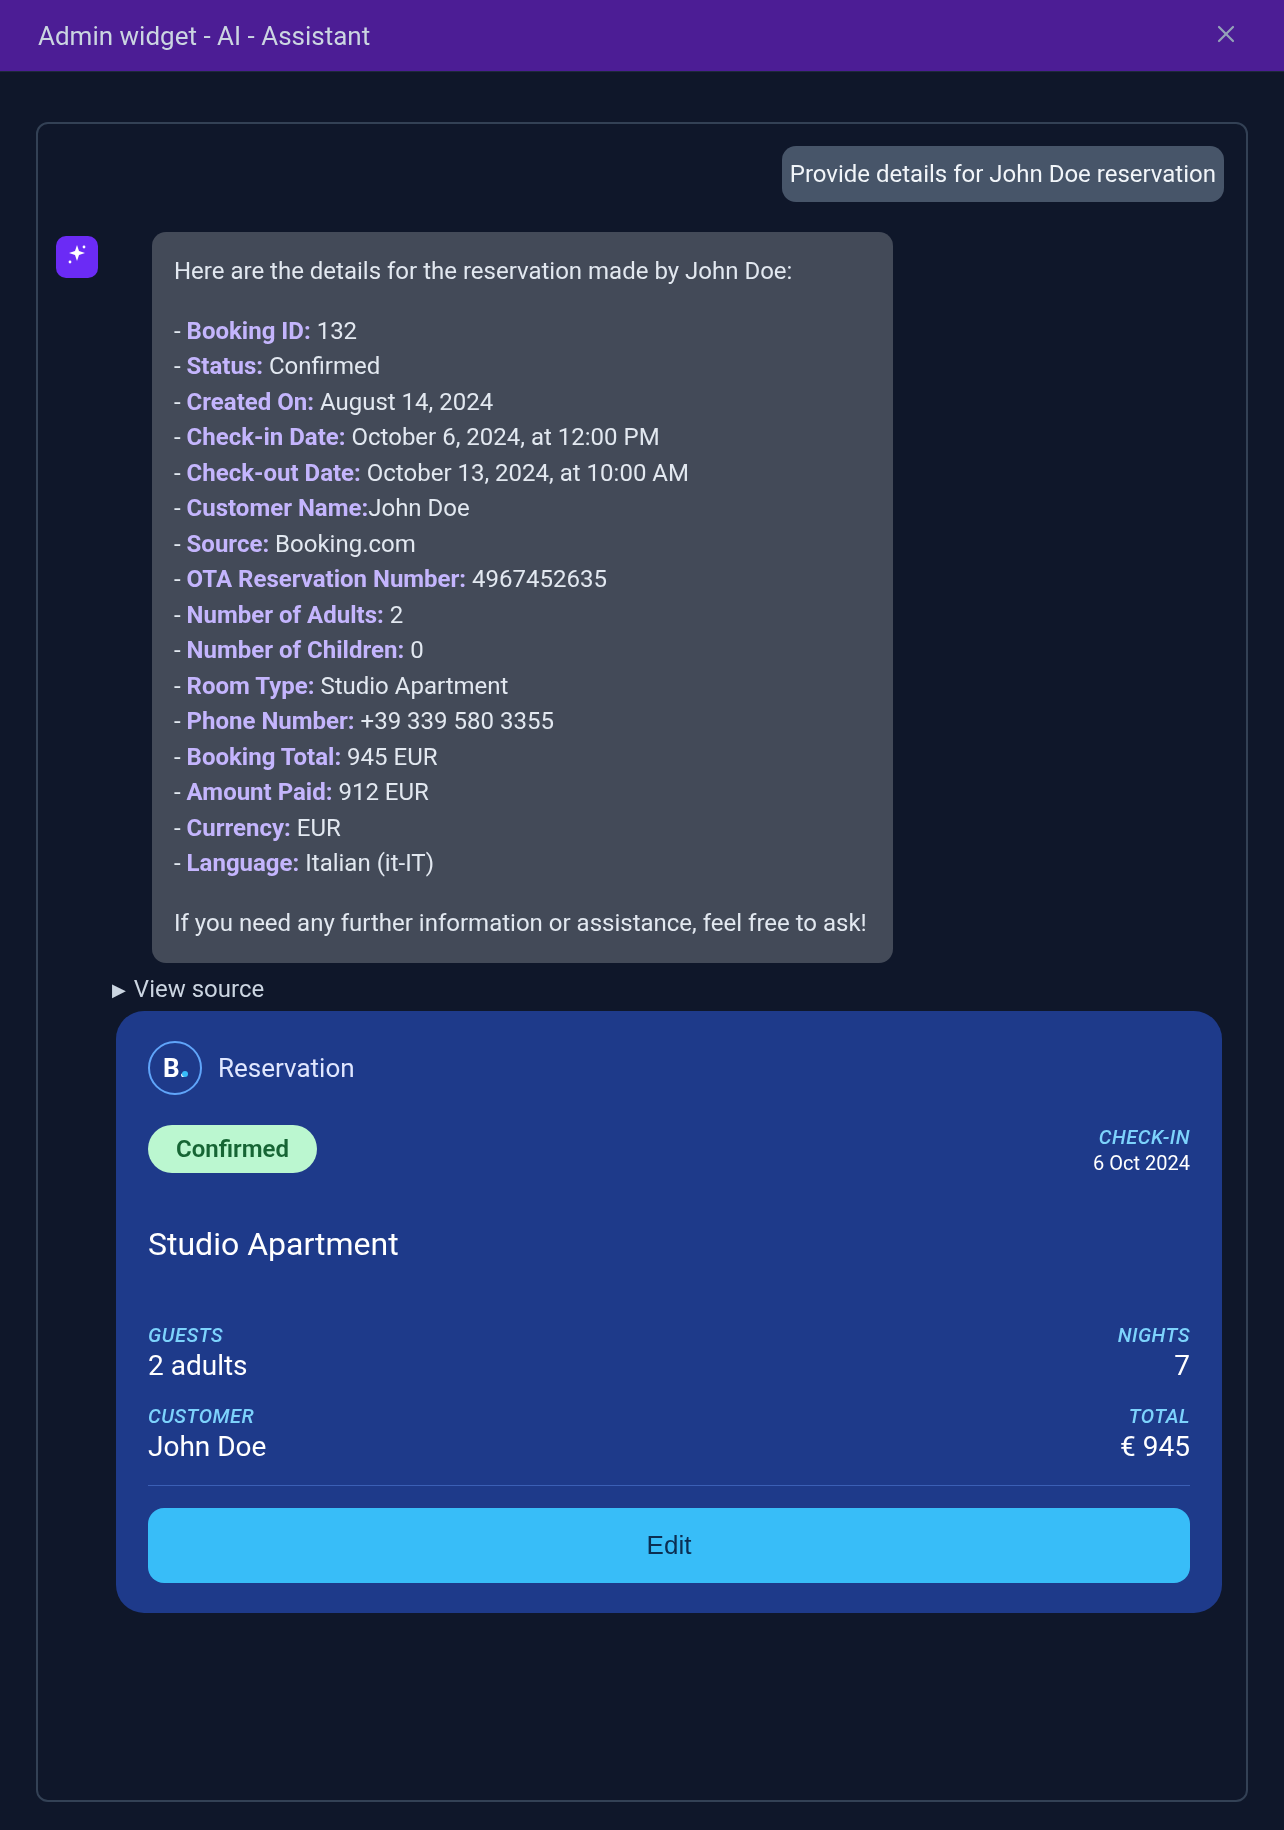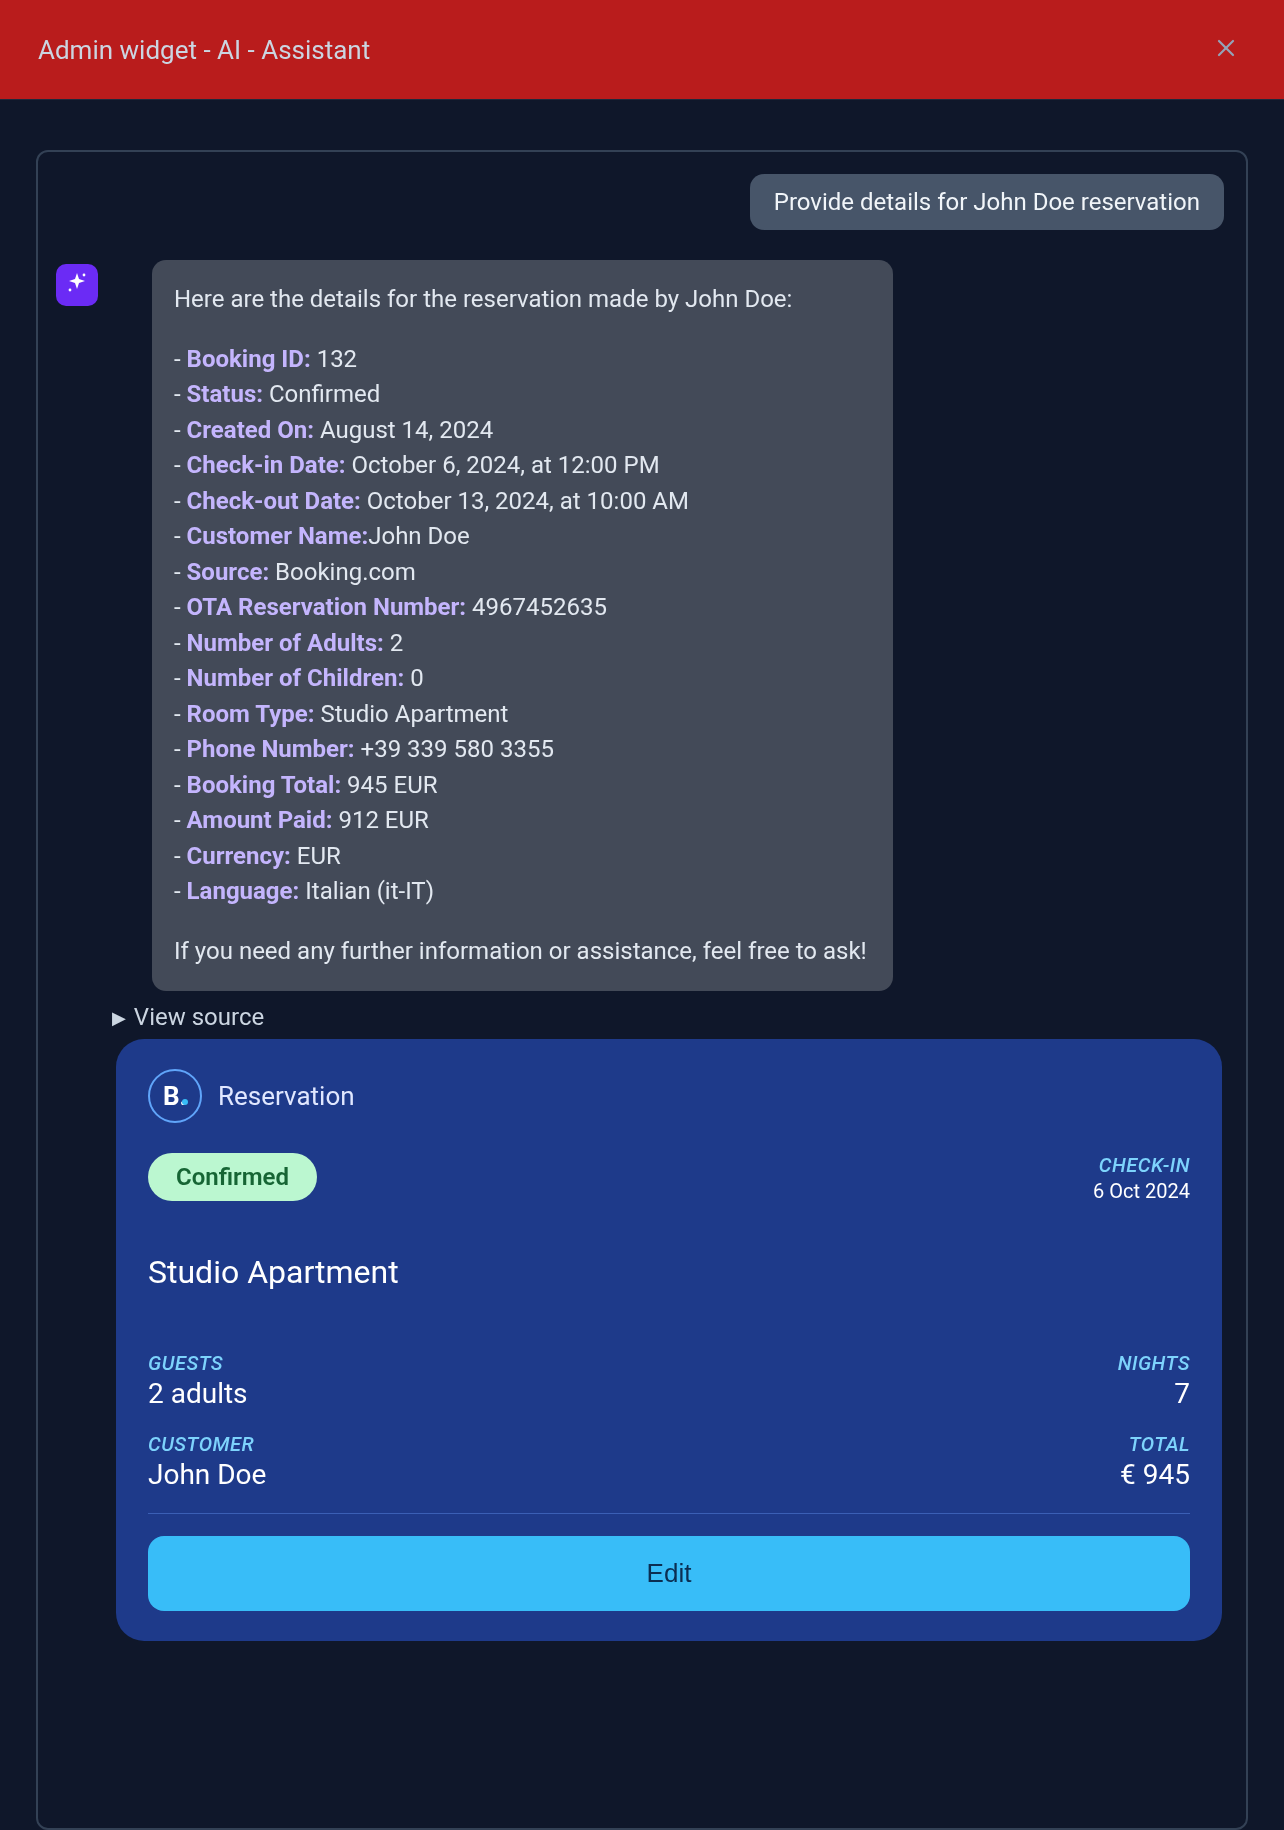--- a/index.html
+++ b/index.html
@@ -8,22 +8,22 @@
     background: #0f172a;
     font-family: -apple-system, BlinkMacSystemFont, "Segoe UI", Roboto, Helvetica, Arial, sans-serif;
     color: #e2e8f0;
     width: 1284px;
     height: 1830px;
     overflow:hidden;
   }
 
   
   .topbar {
-    height: 100px;
-    background: #b91c1c;
+    height: 72px;
+    background: #4c1d95;
     display: flex;
     align-items: center;
     justify-content: space-between;
     padding: 16px 38px;
     border-bottom: 1px solid #1e293b;
   }
   .topbar-title {
     font-size: 26px;
     color: #cbd5e1;
   }
@@ -50,21 +50,21 @@
   
   .user-row {
     display:flex;
     justify-content:flex-end;
     margin-bottom: 30px;
     padding-right: 4px;
   }
   .user-bubble {
     background:#475569;
     color:#f1f5f9;
-    padding: 14px 24px;
+    padding: 14px 8px;
     border-radius: 14px;
     font-size: 24px;
   }
 
   
   .asst-row {
     display:flex;
     align-items:flex-start;
     margin-bottom: 6px;
     gap: 40px;

